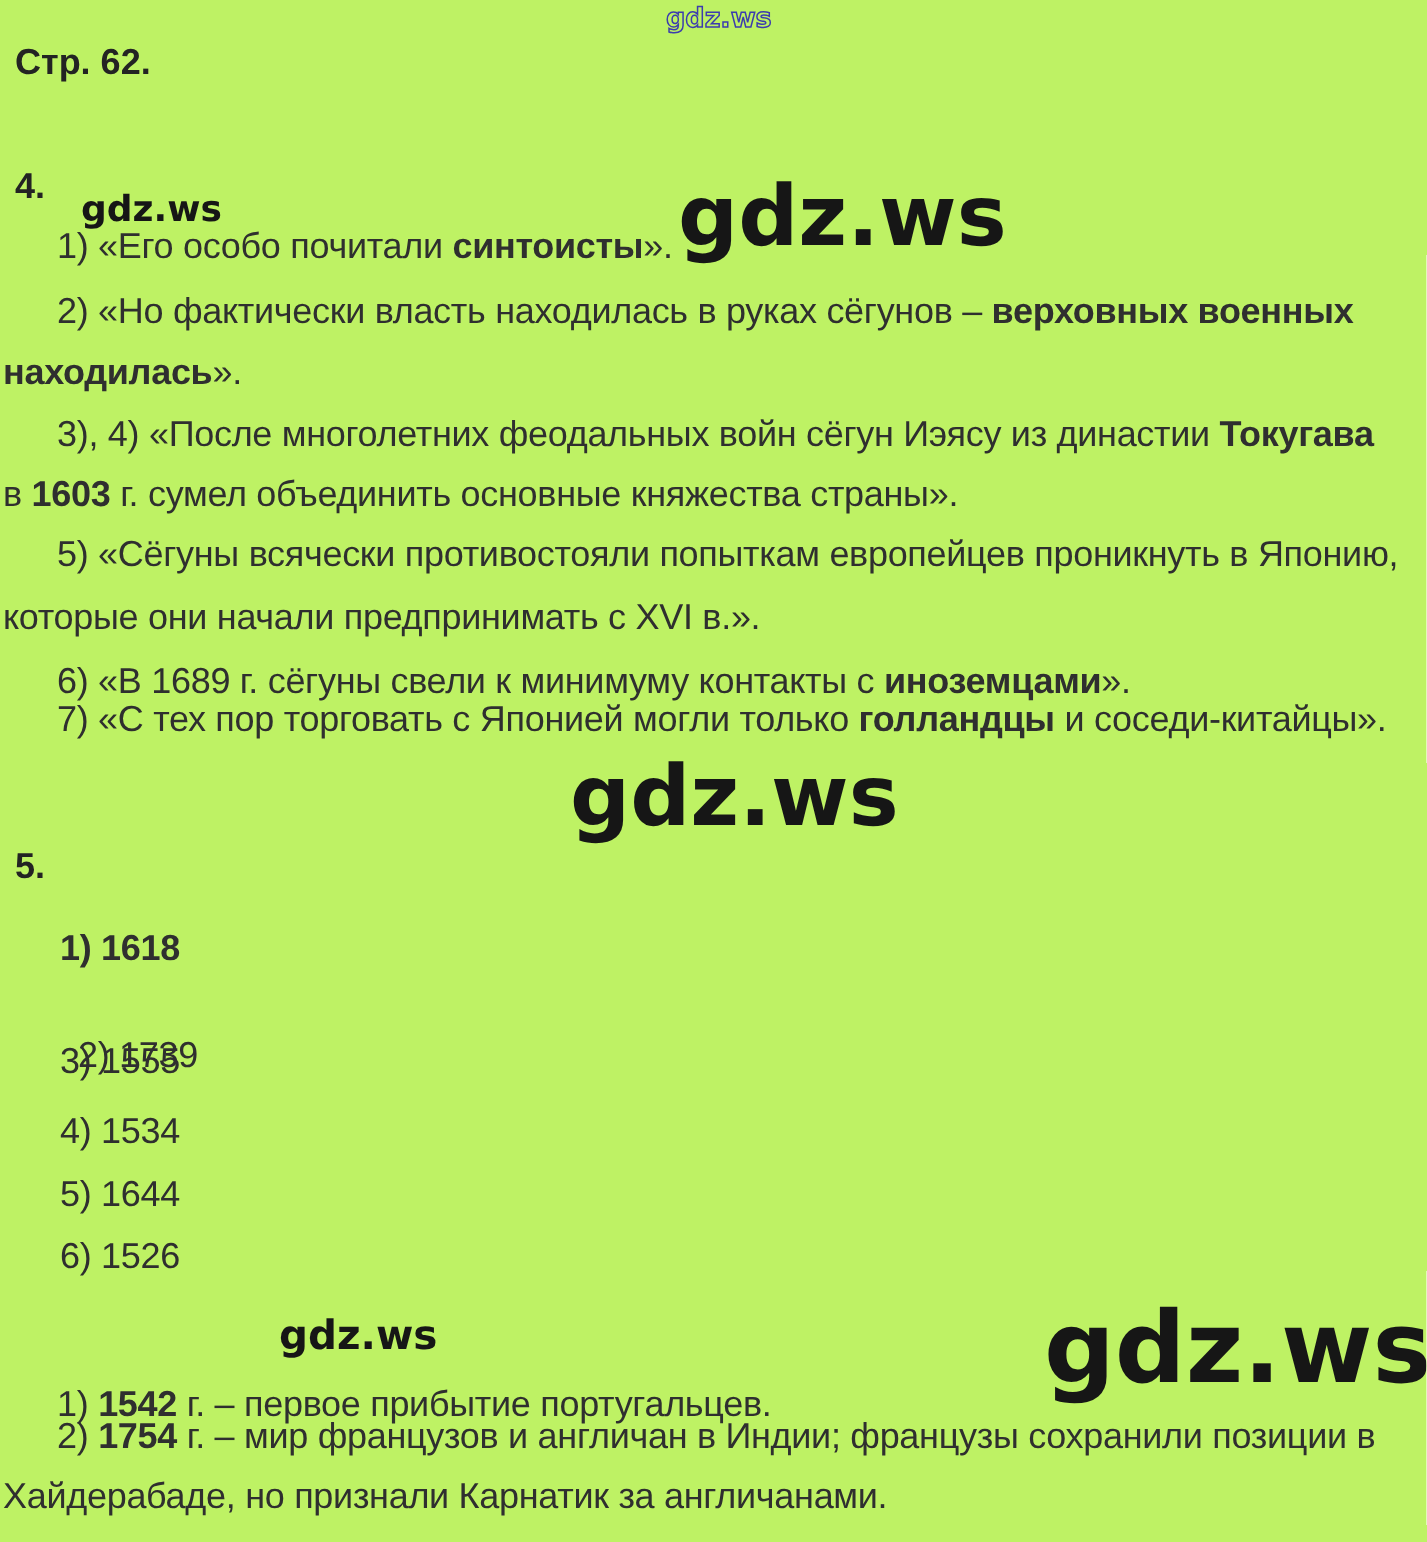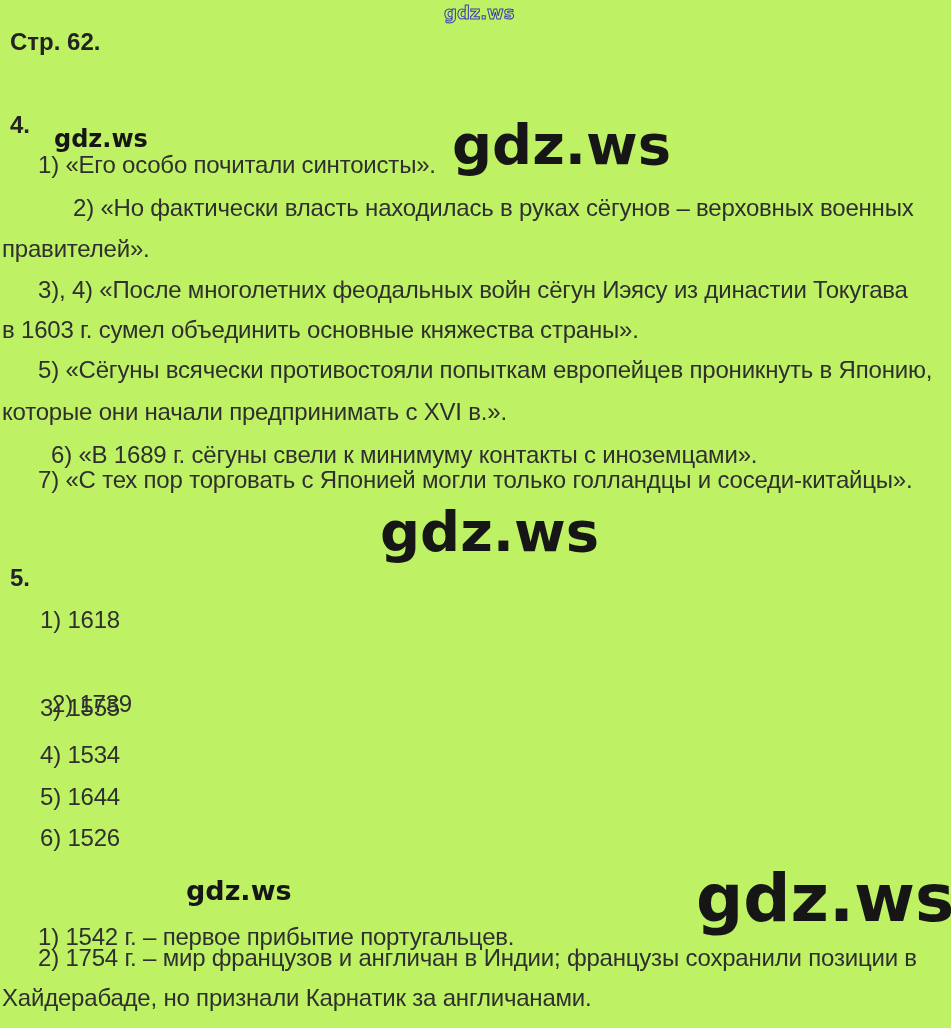--- a/index.html
+++ b/index.html
@@ -19,21 +19,21 @@
     position:absolute;
     font-size:24px;font-weight:bold;color:#232323;line-height:28px;
   }
   .section-label.s4{left:10px;top:111px;}
   .section-label.s5{left:10px;top:564px;}
   .line{
     position:absolute;
     font-size:24px;line-height:30px;white-space:nowrap;
     letter-spacing:-0.2px;color:#2f2f2f;
   }
-  .line .b{font-weight:normal;}
+  .line .b{font-weight:bold;}
   
   .wm{
     position:absolute;
     font-family:"DejaVu Sans", sans-serif;
     font-weight:bold;color:#161616;line-height:1;white-space:nowrap;
   }
   .wm.w-top{
     left:444px;top:4px;font-size:18px;
     color:transparent;-webkit-text-stroke:1px #3c3cae;
     text-shadow:none;
@@ -59,29 +59,29 @@
   <div class="wm w-big1">gdz.ws</div>
   <div class="wm w-big2">gdz.ws</div>
 
   <div class="section-label s5">5.</div>
 
   <div class="wm w-small-bottom">gdz.ws</div>
   <div class="wm w-big3">gdz.ws</div>
 
   <div>
       <div class="line" style="left: 38px; top: 150px;"><span>1) «Его особо почитали </span><span class="b">синтоисты</span><span>».</span></div>
-      <div class="line" style="left: 38px; top: 193px; margin-left: 35px;"><span>2) «Но фактически власть находилась в руках сёгунов – </span><span class="b">верховных военных</span></div>
-      <div class="line" style="left: 2px; top: 234px;"><span class="b">правителей</span><span>».</span></div>
+      <div class="line" style="left: 38px; top: 193px;"><span>2) «Но фактически власть находилась в руках сёгунов – </span><span class="b">верховных военных</span></div>
+      <div class="line" style="left: 2px; top: 234px;"><span class="b">находилась</span><span>».</span></div>
       <div class="line" style="left: 38px; top: 275px;"><span>3), 4) «После многолетних феодальных войн сёгун Иэясу из династии </span><span class="b">Токугава</span></div>
       <div class="line" style="left: 2px; top: 315px;"><span>в </span><span class="b">1603</span><span> г. сумел объединить основные княжества страны».</span></div>
       <div class="line" style="left: 38px; top: 355px;"><span>5) «Сёгуны всячески противостояли попыткам европейцев проникнуть в Японию,</span></div>
       <div class="line" style="left: 2px; top: 397px; text-align: right;"><span>которые они начали предпринимать с XVI в.».</span></div>
-      <div class="line" style="left: 38px; top: 440px; margin-left: 13px;"><span>6) «В 1689 г. сёгуны свели к минимуму контакты с </span><span class="b">иноземцами</span><span>».</span></div>
+      <div class="line" style="left: 38px; top: 440px;"><span>6) «В 1689 г. сёгуны свели к минимуму контакты с </span><span class="b">иноземцами</span><span>».</span></div>
       <div class="line" style="left: 38px; top: 465px; text-align: center;"><span>7) «С тех пор торговать с Японией могли только </span><span class="b">голландцы</span><span> и соседи-китайцы».</span></div>
-      <div class="line" style="left: 40px; top: 605px;"><span>1) 1618</span></div>
+      <div class="line" style="left: 40px; top: 618px; font-weight: bold;"><span>1) 1618</span></div>
       <div class="line" style="left: 52px; top: 647px; margin-top: 42px;"><span>2) 1739</span></div>
       <div class="line" style="left: 40px; top: 693px;"><span>3) 1555</span></div>
       <div class="line" style="left: 40px; top: 740px;"><span>4) 1534</span></div>
       <div class="line" style="left: 40px; top: 782px;"><span>5) 1644</span></div>
       <div class="line" style="left: 40px; top: 823px;"><span>6) 1526</span></div>
       <div class="line" style="left: 38px; top: 895px; margin-top: 27px;"><span>1) </span><span class="b">1542</span><span> г. – первое прибытие португальцев.</span></div>
       <div class="line" style="left: 38px; top: 943px;"><span>2) </span><span class="b">1754</span><span> г. – мир французов и англичан в Индии; французы сохранили позиции в</span></div>
       <div class="line" style="left: 2px; top: 983px;"><span>Хайдерабаде, но признали Карнатик за англичанами.</span></div>
     </div>
 

